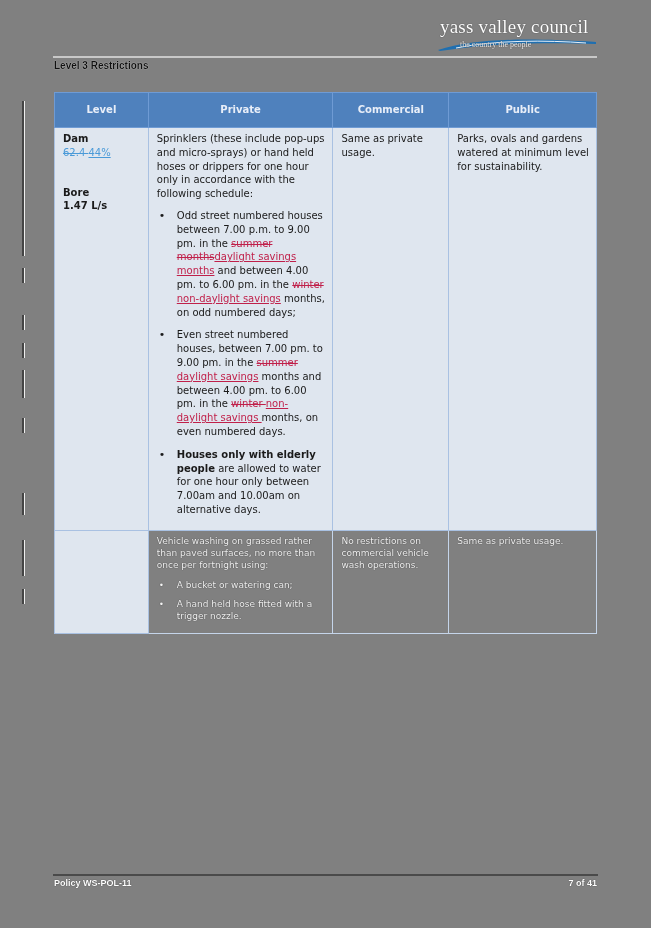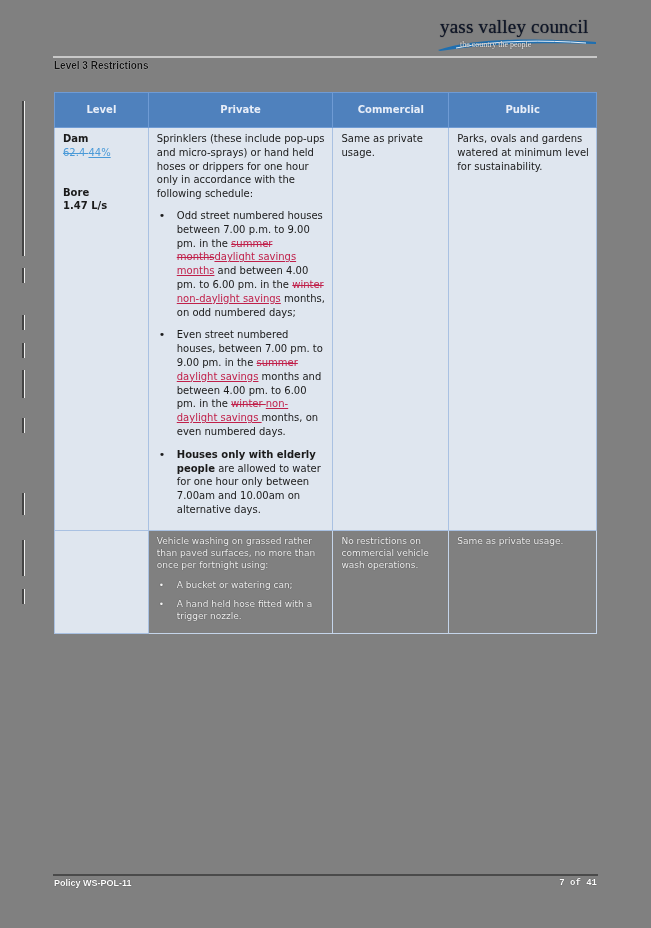--- a/index.html
+++ b/index.html
@@ -9,21 +9,21 @@
     position: relative;
     overflow: hidden;
     font-family: "Liberation Sans", sans-serif;
   }
   .logo {
     position: absolute; left: 436px; top: 14px; width: 165px; height: 42px;
   }
   .logo-title {
     position: absolute; left: 4px; top: 2px;
     font-family: "Liberation Serif", serif;
-    font-size: 19px; color: #0f172a; letter-spacing: 0.2px;
+    font-size: 19px; color: #ffffff; letter-spacing: 0.2px;
     text-shadow: 0 0 1px #222;
     white-space: nowrap;
   }
   .logo-swoosh { position: absolute; left: 0; top: 20px; width: 165px; height: 20px; }
   .logo-tagline {
     position: absolute; left: 24px; top: 26px;
     font-family: "Liberation Serif", serif;
     font-size: 8px; color: #f2f2f2; white-space: nowrap;
     text-shadow: 0 0 1px #222;
   }
@@ -75,21 +75,21 @@
   ul.grey-list li { position: relative; margin-bottom: 7px; }
   ul.grey-list li::before { content: "•"; position: absolute; left: -18px; }
   .footer-rule {
     position: absolute; left: 53px; top: 874px; width: 545px; height: 2px; background: #4a4a4a;
   }
   .footer-left, .footer-right {
     position: absolute; top: 878px; font-size: 9px; color: #fff; font-weight: bold;
     text-shadow: 0 0 1px #222;
   }
   .footer-left { left: 54px; }
-  .footer-right { right: 54px; font-family: Liberation Mono, monospace; }
+  .footer-right { right: 54px; }
 </style>
 </head>
 <body>
 
 <div class="logo">
   <div class="logo-title">yass valley council</div>
   <svg class="logo-swoosh" viewBox="0 0 165 20">
     <path d="M2 16 C 40 4, 90 4, 160 8 L 160 10 C 100 8, 50 10, 4 17 Z" fill="#1f6fb0"></path>
     <path d="M20 14 C 60 6, 110 6, 150 9" stroke="#e8f0f8" stroke-width="1" fill="none"></path>
   </svg>

